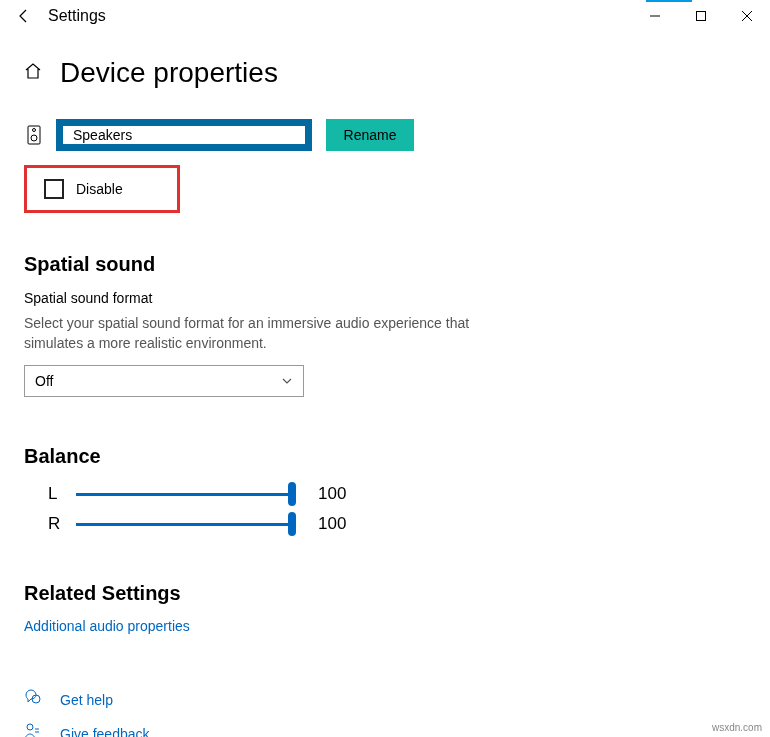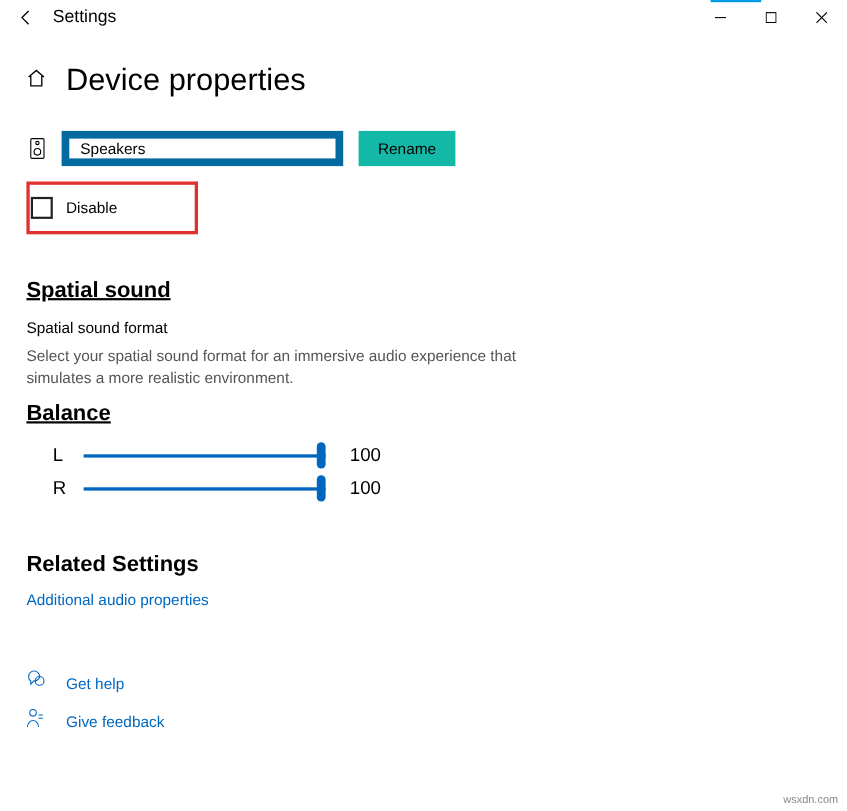--- a/index.html
+++ b/index.html
@@ -13,25 +13,25 @@
     .content { padding: 15px 24px 0 24px; }
     .page-header { display: flex; align-items: center; margin-top: 10px; margin-bottom: 30px; }
     .home-icon { margin-right: 18px; }
     .page-title { font-size: 28px; font-weight: 400; }
 
     .device-row { display: flex; align-items: center; margin-bottom: 14px; }
     .speaker-icon { width: 20px; display:flex; justify-content:center; }
     .device-input { margin-left: 12px; width: 256px; height: 32px; border: 7px solid #0369a1; font-size: 14px; padding: 0 10px; outline: none; }
     .rename-btn { margin-left: 14px; height: 32px; width: 88px; background: #14b8a6; border: none; font-size: 14px; cursor: pointer; }
 
-    .disable-box { border: 3px solid #e03030; width: 156px; height: 48px; display: flex; align-items: center; padding-left: 1px; margin-bottom: 40px; }
+    .disable-box { border: 3px solid #e03030; width: 156px; height: 48px; display: flex; align-items: center; padding-left: 17px; margin-bottom: 40px; }
     .checkbox { width: 20px; height: 20px; border: 2px solid #222; margin-right: 12px; }
     .disable-label { font-size: 14px; }
 
-    .section-title { font-size: 20px; font-weight: 600; margin-bottom: 14px; text-decoration: underline; }
+    .section-title { font-size: 20px; font-weight: 600; margin-bottom: 14px; }
     .subsection-label { font-size: 14px; margin-bottom: 8px; }
     .description { font-size: 14px; color: #555; margin-bottom: 12px; max-width: 460px; line-height: 1.4; }
     .select-box { width: 280px; height: 32px; border: 1px solid #999; display: flex; align-items: center; justify-content: space-between; padding: 0 10px; font-size: 14px; cursor: pointer; margin-bottom: 48px; }
 
     .balance-row { display: flex; align-items: center; margin-bottom: 6px; margin-left: 24px; }
     .balance-label { width: 28px; font-size: 17px; }
     .slider-wrap { width: 220px; position: relative; height: 24px; display: flex; align-items: center; }
     .slider-track { height: 3px; width: 100%; background: #0067c0; }
     .slider-thumb { position: absolute; right: 0; width: 8px; height: 24px; background: #0067c0; border-radius: 4px; }
     .slider-value { margin-left: 22px; font-size: 17px; }
@@ -99,20 +99,26 @@
   </div>
 
   <div class="disable-box">
     <div class="checkbox"></div>
     <span class="disable-label">Disable</span>
   </div>
 
   <div class="section-title">Spatial sound</div>
   <div class="subsection-label">Spatial sound format</div>
   <div class="description">Select your spatial sound format for an immersive audio experience that simulates a more realistic environment.</div>
+  <div class="select-box">
+    <span>Off</span>
+    <svg width="12" height="12" viewBox="0 0 12 12">
+        <path d="M2 4 L6 8 L10 4" stroke="#555" stroke-width="1.2" fill="none"></path>
+      </svg>
+  </div>
 
   <div class="section-title">Balance</div>
   <div class="balance-row">
     <span class="balance-label">L</span>
     <div class="slider-wrap">
       <div class="slider-track"></div>
       <div class="slider-thumb"></div>
     </div>
     <span class="slider-value">100</span>
   </div>

